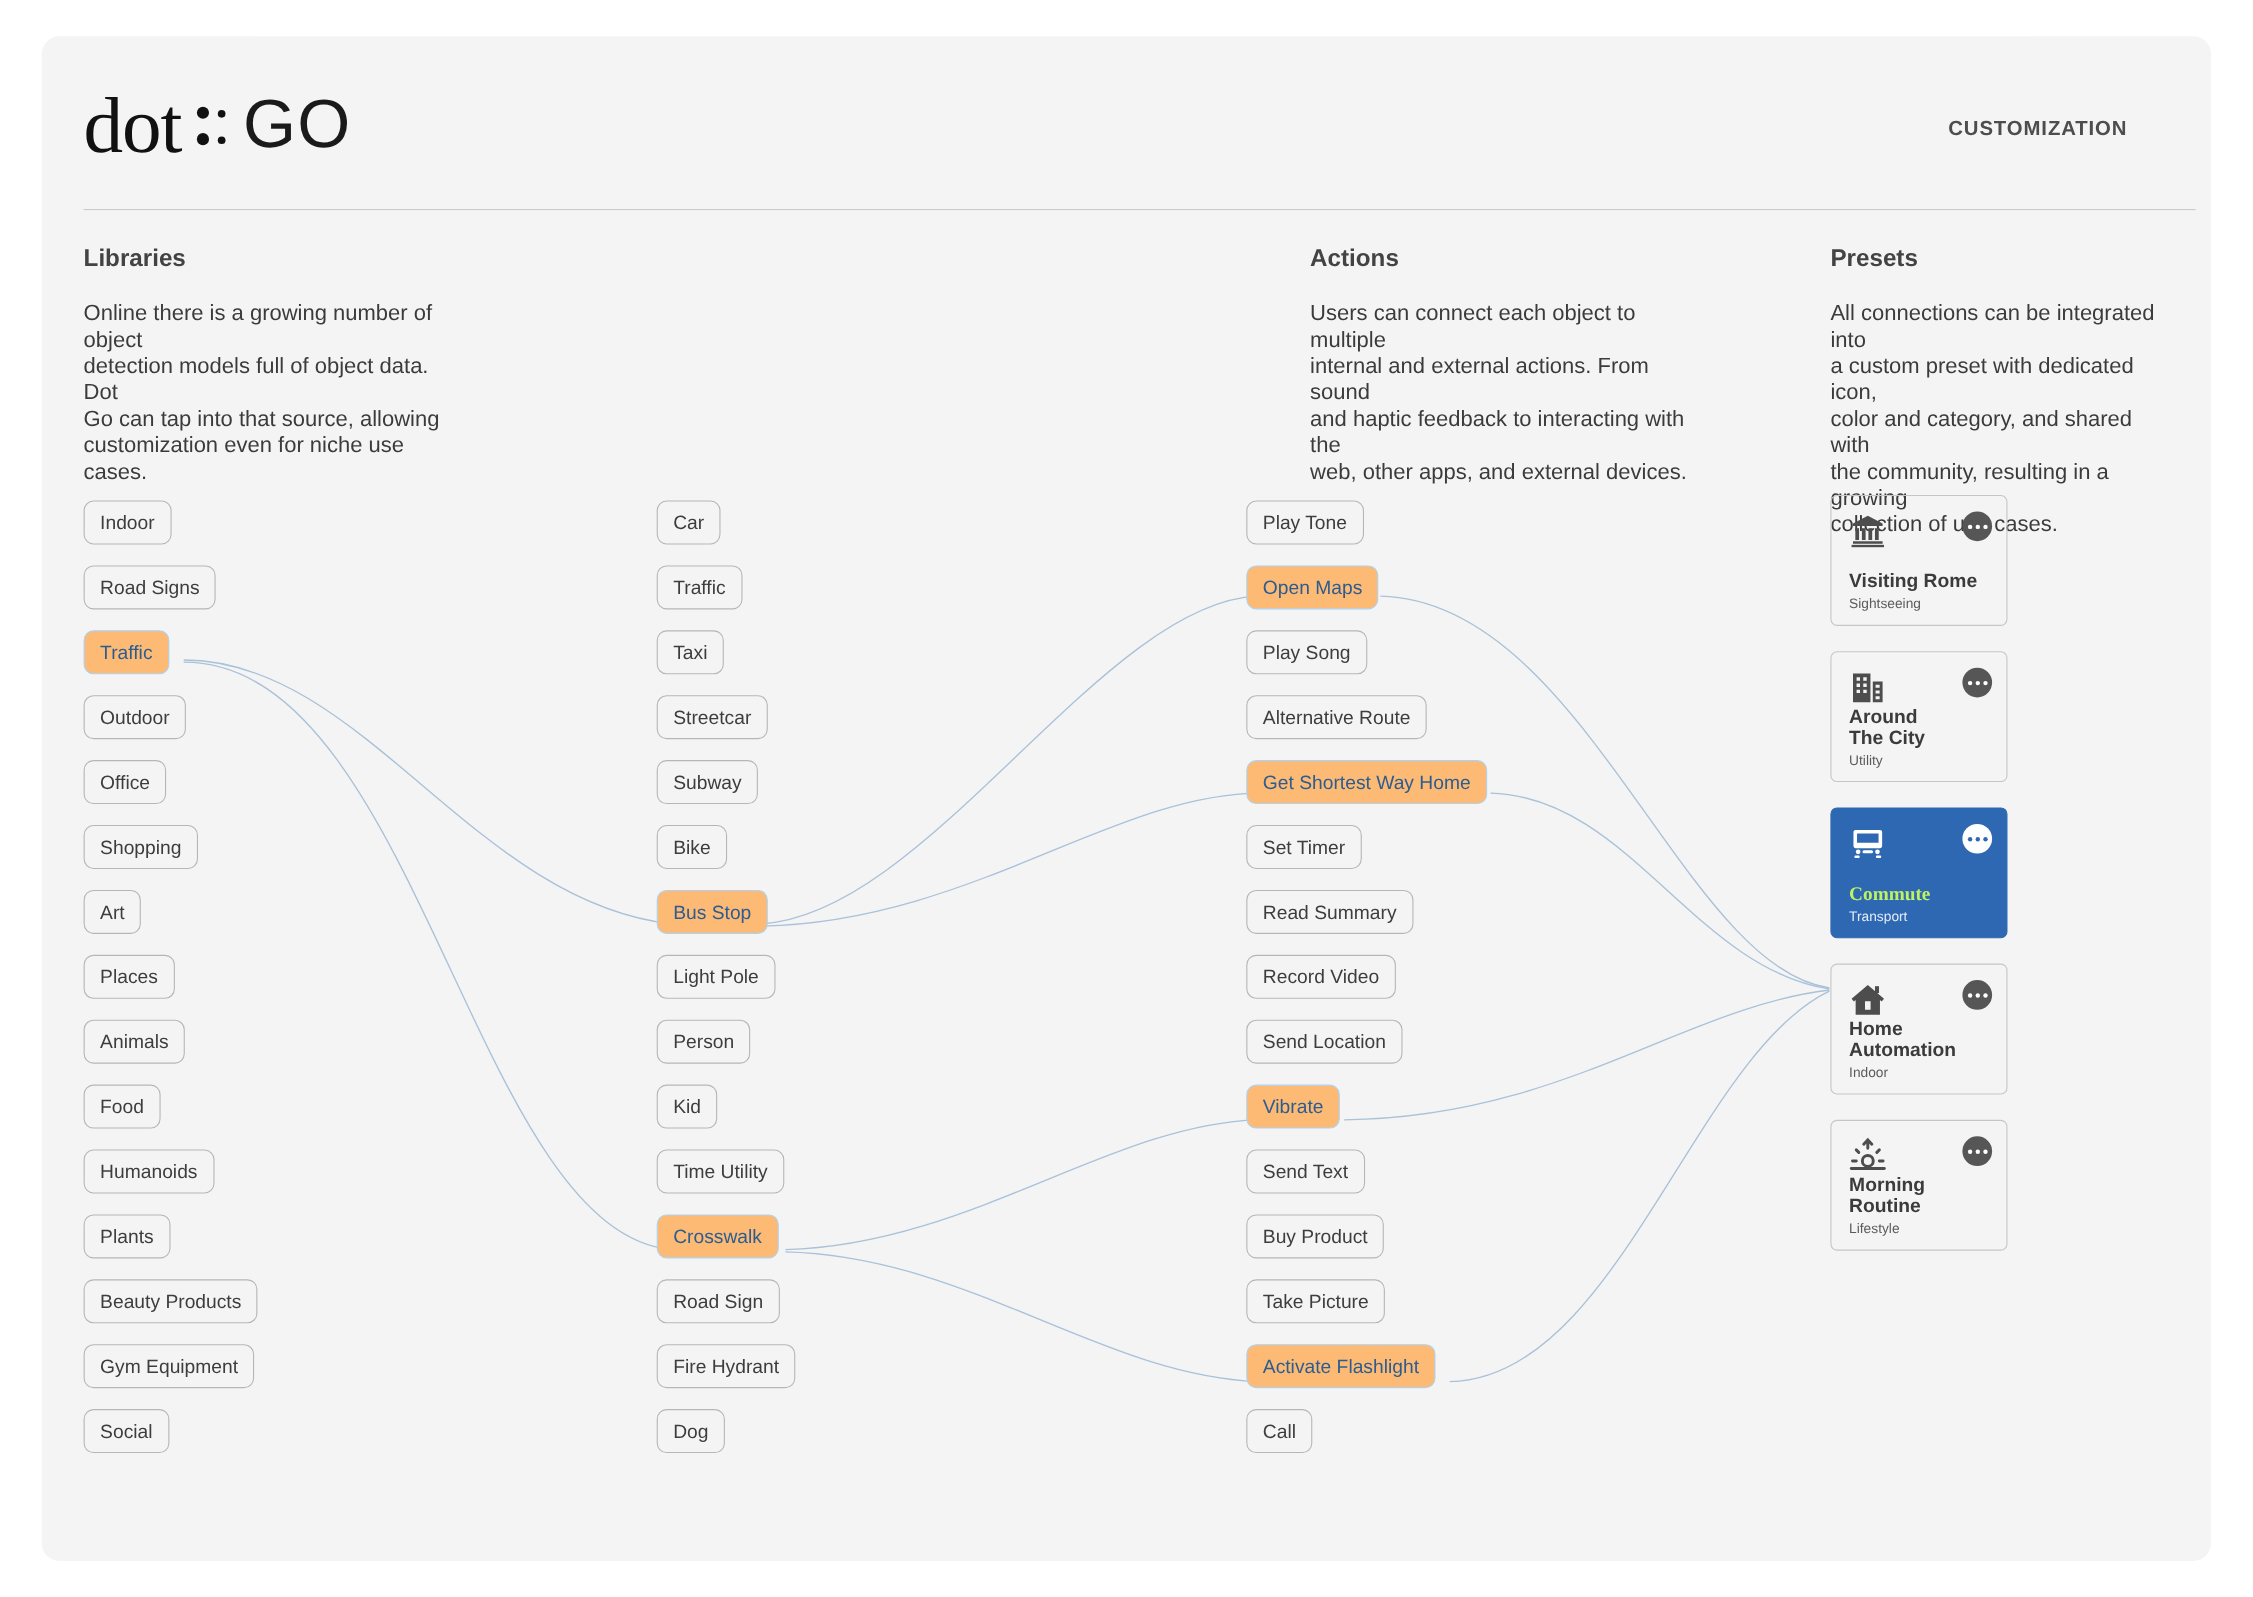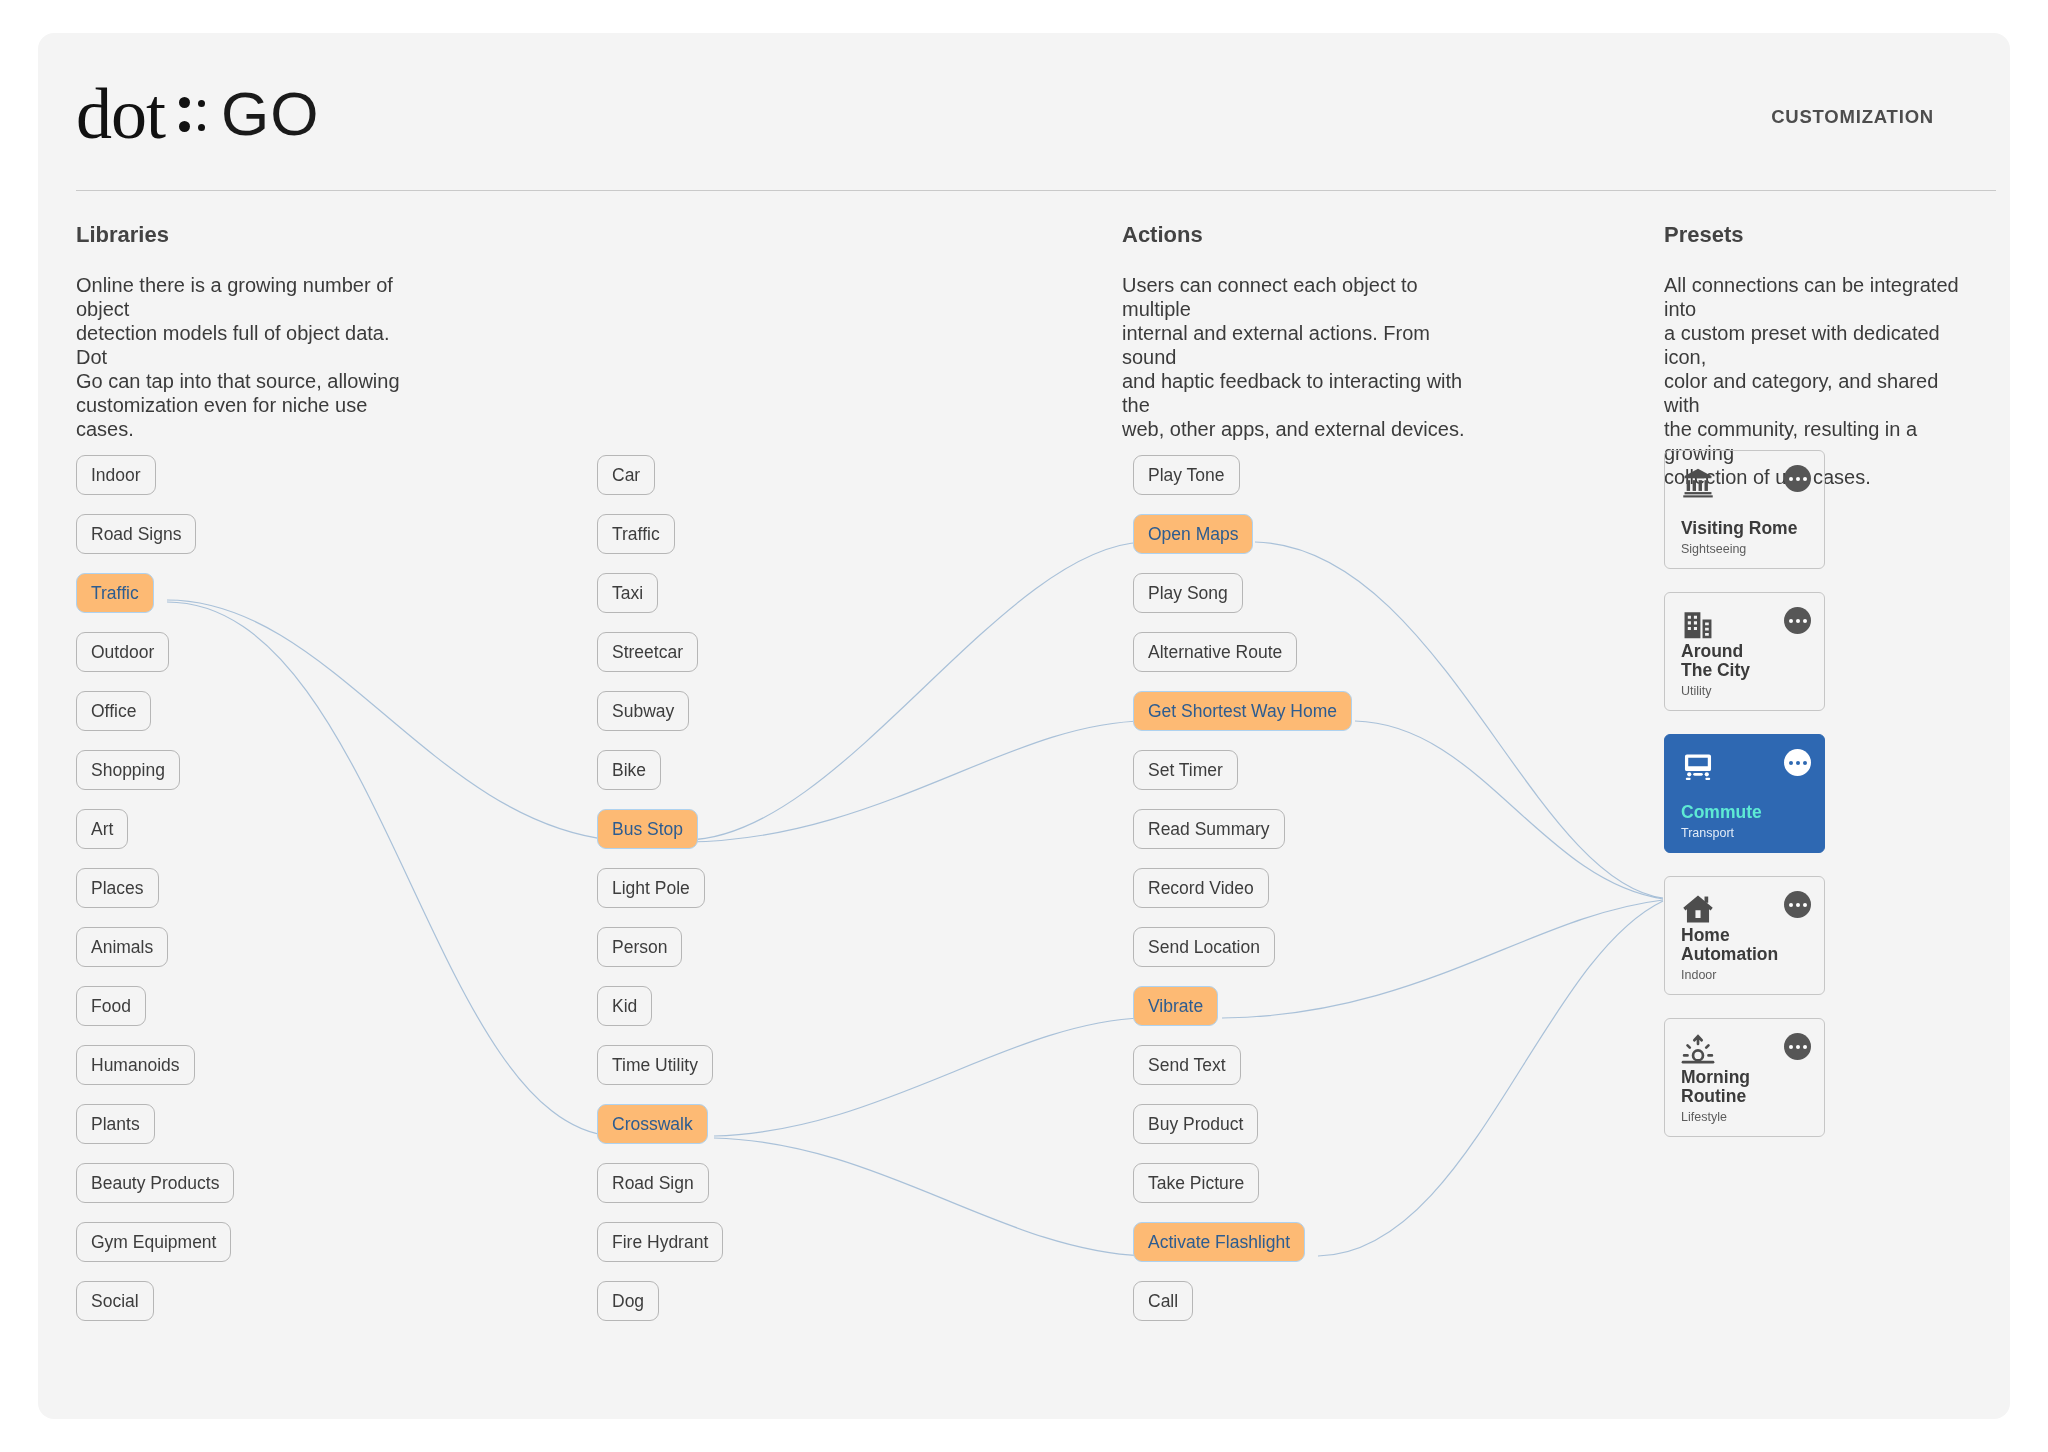--- a/index.html
+++ b/index.html
@@ -86,21 +86,21 @@
     margin-bottom: 25px;
   }
   .col-desc {
     font-size: 20px;
     line-height: 24px;
     color: #3b3b3b;
     white-space: pre-line;
   }
   #col-libraries { left: 76px;  width: 340px; }
   #col-objects   { left: 597px; width: 350px; }
-  #col-actions   { left: 1122px; width: 360px; }
+  #col-actions   { left: 1191px; width: 360px; }
   #col-presets   { left: 1664px; width: 300px; }
 
   
   .chiplist { position: absolute; top: 455px; }
   #chips-libraries { left: 76px; }
   #chips-objects   { left: 597px; }
   #chips-actions   { left: 1133px; }
   .chip {
     display: inline-block;
     height: 40px;
@@ -161,21 +161,21 @@
     position: absolute; left: 16px; bottom: 12px;
     width: 140px;
   }
   .preset-title {
     font-size: 17.5px;
     font-weight: bold;
     color: #3b3b3b;
     line-height: 19px;
     white-space: pre-line;
   }
-  .preset-card.active .preset-title { color: #5eead4; }
+  .preset-card.active .preset-title { color: #bef264; font-family: Liberation Serif, serif; }
   .preset-sub {
     font-size: 12.5px;
     color: #5c5c5c;
     margin-top: 4px;
   }
   .preset-card.active .preset-sub { color: #e2ecf8; }
 
   
   #links {
     position: absolute;

